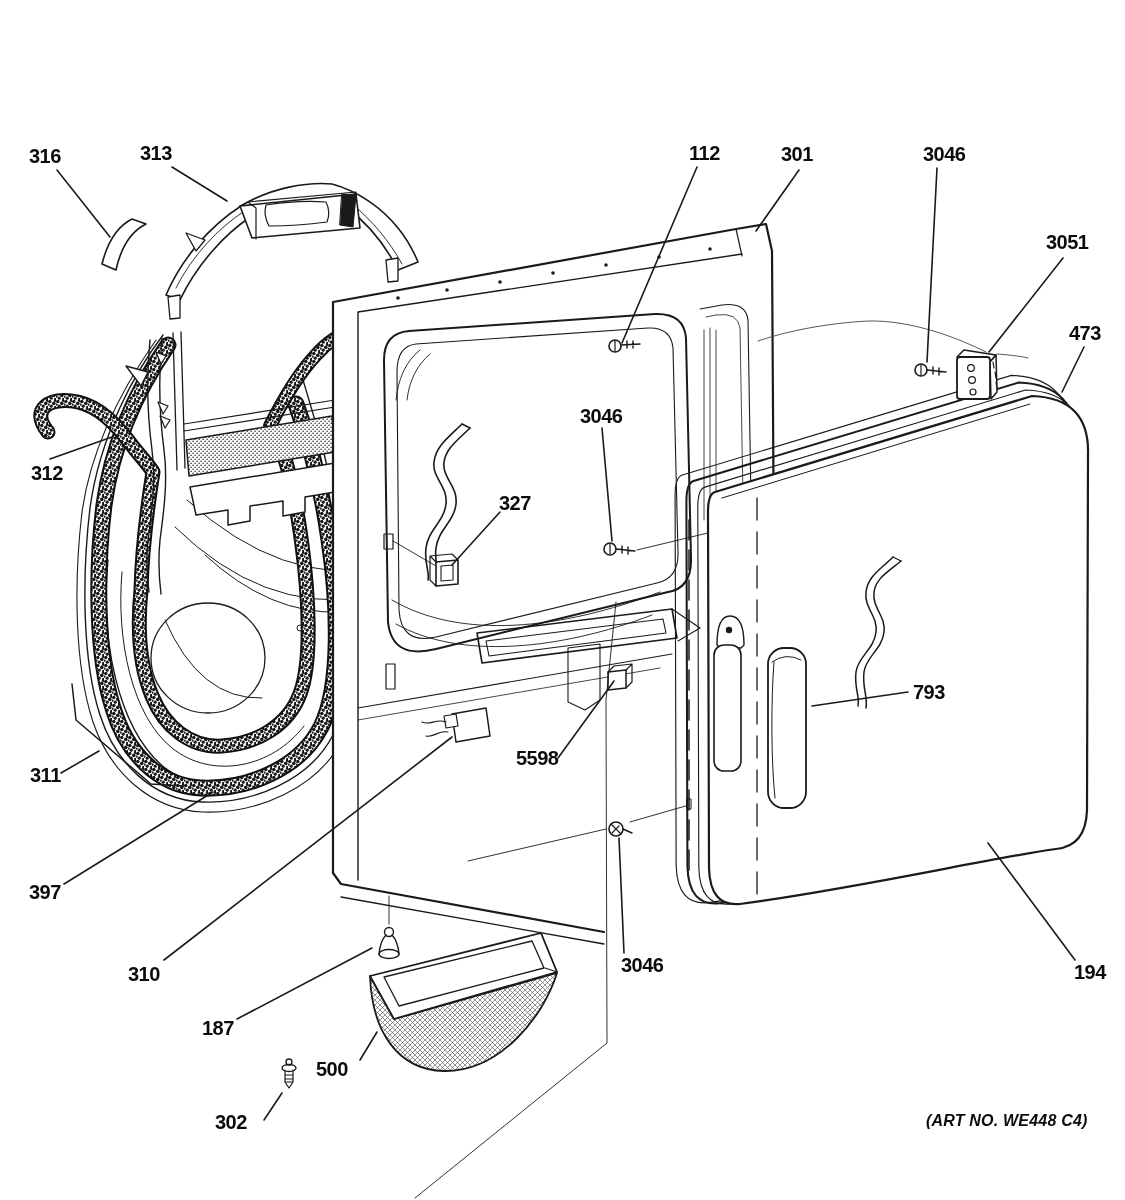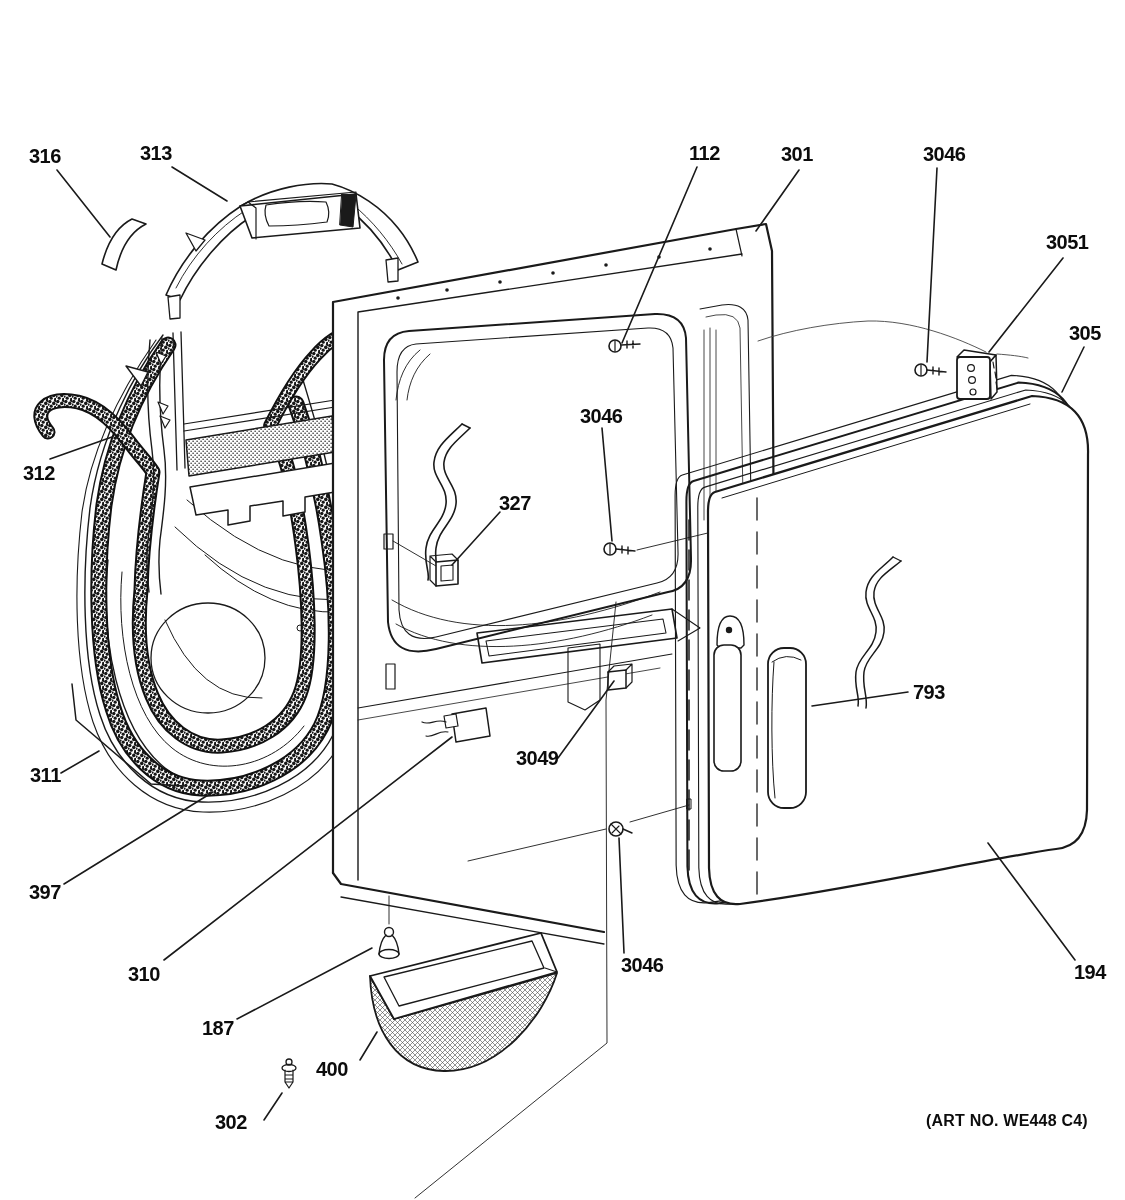--- a/index.html
+++ b/index.html
@@ -2,21 +2,21 @@
 <html><head>
 <meta charset="utf-8">
 <style>
   html,body{margin:0;padding:0;background:#ffffff;}
   #stage{position:relative;width:1125px;height:1200px;background:#ffffff;overflow:hidden;
          font-family:"Liberation Sans", sans-serif;text-align:center;}
   #drawing{position:absolute;left:0;top:0;}
   .lbl{position:absolute;font-weight:bold;font-size:20px;letter-spacing:-0.5px;color:#0c0c0c;
        white-space:nowrap;line-height:1;}
   .artno{position:absolute;font-weight:bold;font-size:16px;letter-spacing:0.2px;color:#0c0c0c;
-       white-space:nowrap;line-height:1;}
+       white-space:nowrap;line-height:1;font-style:italic;}
 </style>
 </head>
 <body>
 
 <div id="stage">
 <svg id="drawing" width="1125" height="1200" viewBox="0 0 1125 1200">
   <defs>
     <pattern id="rope" width="8" height="8" patternUnits="userSpaceOnUse">
       <rect width="8" height="8" fill="#ffffff"></rect>
       <circle cx="1.8" cy="1.6" r="1.7" fill="#181818"></circle>
@@ -275,28 +275,28 @@
     </g>
   </g>
 </svg>
 
   <div class="lbl" style="left:29px;top:146px">316</div>
   <div class="lbl" style="left:140px;top:143px">313</div>
   <div class="lbl" style="left:689px;top:143px">112</div>
   <div class="lbl" style="left:781px;top:144px">301</div>
   <div class="lbl" style="left:923px;top:144px">3046</div>
   <div class="lbl" style="left:1046px;top:232px">3051</div>
-  <div class="lbl" style="left:1069px;top:323px">305</div>
-  <div class="lbl" style="left:23px;top:463px">312</div>
+  <div class="lbl" style="left:1069px;top:323px">473</div>
+  <div class="lbl" style="left:31px;top:463px">312</div>
   <div class="lbl" style="left:580px;top:406px">3046</div>
   <div class="lbl" style="left:499px;top:493px">327</div>
   <div class="lbl" style="left:30px;top:765px">311</div>
-  <div class="lbl" style="left:516px;top:748px">3049</div>
+  <div class="lbl" style="left:516px;top:748px">5598</div>
   <div class="lbl" style="left:913px;top:682px">793</div>
   <div class="lbl" style="left:29px;top:882px">397</div>
   <div class="lbl" style="left:128px;top:964px">310</div>
   <div class="lbl" style="left:202px;top:1018px">187</div>
   <div class="lbl" style="left:621px;top:955px">3046</div>
   <div class="lbl" style="left:1074px;top:962px">194</div>
-  <div class="lbl" style="left:316px;top:1059px">400</div>
+  <div class="lbl" style="left:316px;top:1059px">500</div>
   <div class="lbl" style="left:215px;top:1112px">302</div>
   <div class="artno" style="left:926px;top:1113px">(ART NO. WE448 C4)</div>
 </div>
 
 </body></html>

